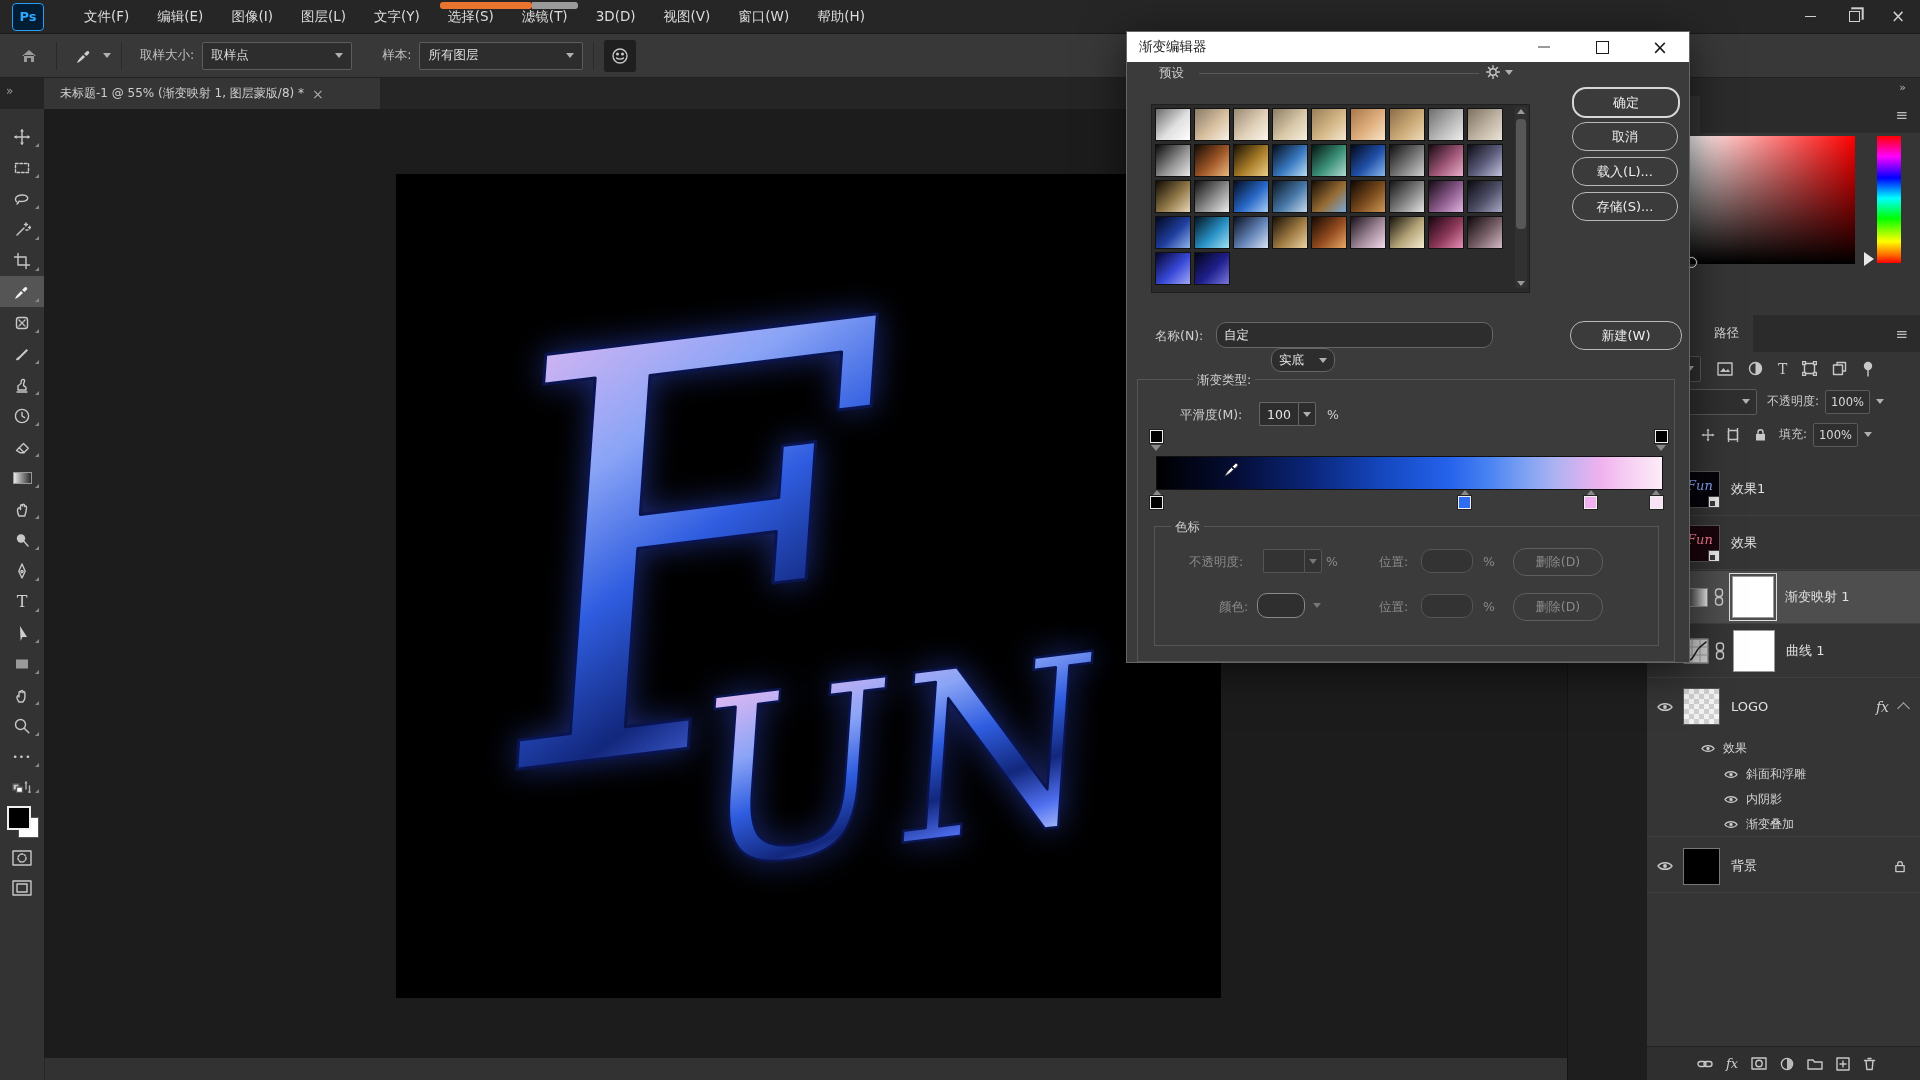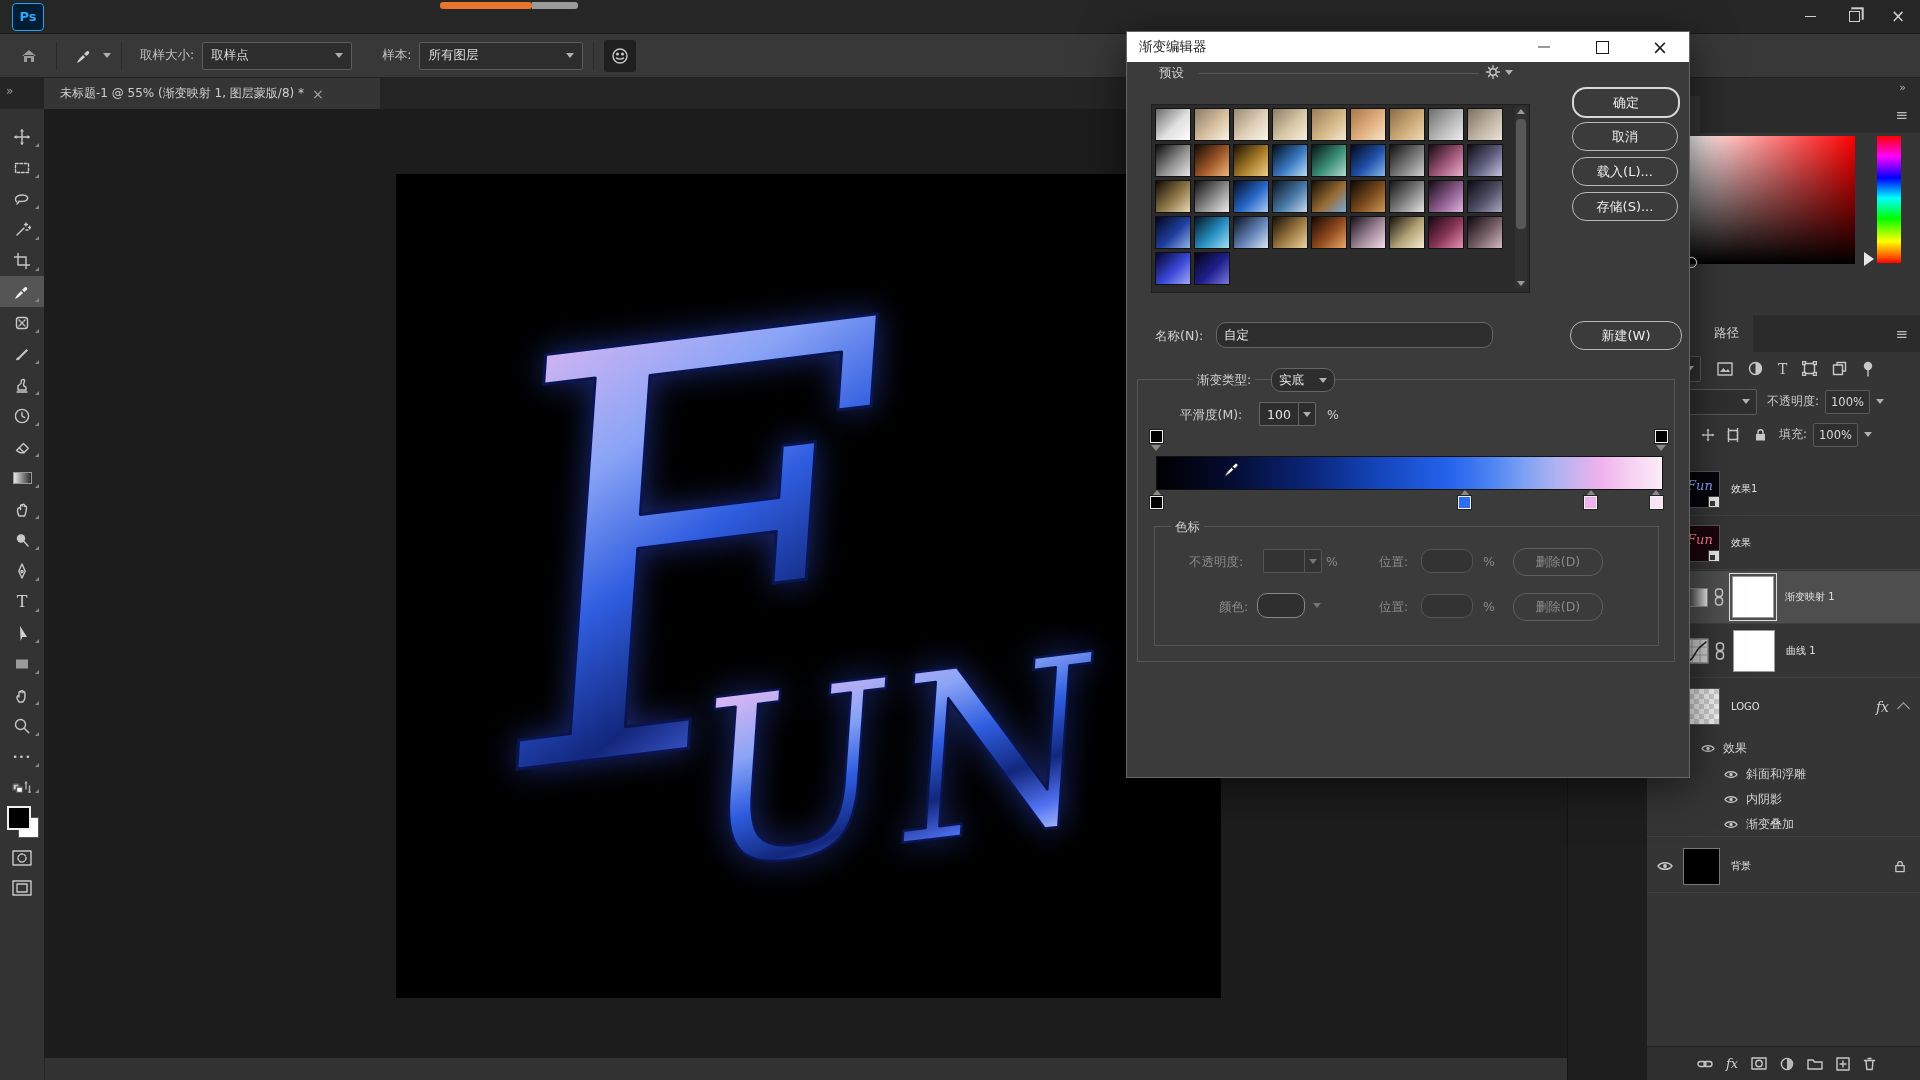--- a/index.html
+++ b/index.html
@@ -83,29 +83,29 @@
   .layer-row{position:absolute;left:1647px;width:273px;height:53px;display:flex;align-items:center;border-bottom:1px solid #404040;box-sizing:border-box;}
   .layer-row.sel{background:#4e4e4e;}
   .eye-col{width:36px;display:flex;justify-content:center;}
   .thumb{width:37px;height:37px;border:1px solid #555;box-sizing:border-box;position:relative;background:#05050a;}
   .thumb .mini-logo{position:absolute;left:3px;top:6px;font-family:"DejaVu Serif","Liberation Serif",serif;font-style:italic;font-size:13px;}
   .so-badge{position:absolute;right:-1px;bottom:-1px;width:12px;height:12px;background:#e8e8e8;border:1px solid #444;box-sizing:border-box;}
   .so-badge::after{content:"";position:absolute;left:1px;bottom:1px;width:5px;height:5px;background:#3a3a3a;}
   .checker{background:repeating-conic-gradient(#f2f2f2 0% 25%, #cfcfcf 0% 50%) 0 0/10px 10px;}
   .mask-thumb{width:42px;height:42px;background:#fff;border:1px solid #999;box-sizing:border-box;}
   .mask-sel{outline:1.5px solid #dedede;outline-offset:2px;}
-  .layer-label{margin-left:11px;font-size:10px;color:#e0e0e0;}
+  .layer-label{margin-left:11px;font-size:13px;color:#e0e0e0;}
   .fx-it{font-family:"DejaVu Serif","Liberation Serif",serif;font-style:italic;color:#cfcfcf;font-size:14px;}
   .chev-up{width:8px;height:8px;border-left:1.5px solid #b5b5b5;border-top:1.5px solid #b5b5b5;transform:rotate(45deg);}
   .sub-row{position:absolute;left:1647px;width:273px;height:25px;display:flex;align-items:center;}
   .sub-label{font-size:12px;color:#d2d2d2;margin-left:8px;}
   .bottombar{left:1647px;top:1046px;width:273px;height:34px;background:#2f2f2f;border-top:1px solid #222;display:flex;align-items:center;gap:13px;padding-left:50px;box-sizing:border-box;}
 
   
-  .dialog{left:1126px;top:31px;width:564px;height:747px;background:#3b3b3b;border:1px solid #666;box-sizing:border-box;z-index:50;box-shadow:0 8px 40px rgba(0,0,0,.6);}
+  .dialog{left:1126px;top:31px;width:564px;height:632px;background:#3b3b3b;border:1px solid #666;box-sizing:border-box;z-index:50;box-shadow:0 8px 40px rgba(0,0,0,.6);}
   .dlg-title{position:absolute;left:0;top:0;width:100%;height:30px;background:#ffffff;display:flex;align-items:center;box-sizing:border-box;}
   .dlg-title-text{margin-left:12px;color:#1a1a1a;font-size:13.5px;}
   .dlg-btns{position:absolute;right:0;top:0;height:30px;display:flex;}
   .dlg-wbtn{width:58px;height:30px;display:flex;align-items:center;justify-content:center;}
   .d-min{width:12px;height:1.5px;background:#9a9a9a;}
   .d-max{width:11px;height:11px;border:1.6px solid #1a1a1a;}
   .d-close{color:#1a1a1a;font-size:19px;line-height:1;}
   .fs-label{position:absolute;color:#cfcfcf;font-size:12.5px;background:#3b3b3b;padding:0 4px;}
   .groove{position:absolute;height:1px;background:#5a5a5a;}
   .preset-well{position:absolute;left:24px;top:72px;width:377px;height:187px;background:#2b2b2b;border:1px solid #1f1f1f;overflow:hidden;}
@@ -132,20 +132,33 @@
   .del-btn{position:absolute;width:88px;height:26px;border:1.2px solid #5e5e5e;border-radius:13px;display:flex;align-items:center;justify-content:center;color:#8a8a8a;font-size:12.5px;}
   .eyedrop-cursor{position:absolute;left:95px;top:427px;z-index:5;}
 </style>
 </head>
 <body>
 
 <div class="app">
 
   <div class="abs menubar">
     <div class="ps-logo">Ps</div>
+    <div class="menu-items">
+        <span class="menu-item">文件(F)</span>
+        <span class="menu-item">编辑(E)</span>
+        <span class="menu-item">图像(I)</span>
+        <span class="menu-item">图层(L)</span>
+        <span class="menu-item">文字(Y)</span>
+        <span class="menu-item">选择(S)</span>
+        <span class="menu-item">滤镜(T)</span>
+        <span class="menu-item">3D(D)</span>
+        <span class="menu-item">视图(V)</span>
+        <span class="menu-item">窗口(W)</span>
+        <span class="menu-item">帮助(H)</span>
+      </div>
     <div class="win-controls">
       <div class="win-btn">
           <div class="wc-min"></div>
         </div>
       <div class="win-btn">
           <div class="wc-restore"></div>
         </div>
       <div class="win-btn">
           <div class="wc-close">×</div>
         </div>
@@ -693,21 +706,21 @@
     <div class="pill-btn" style="top:90px">取消</div>
     <div class="pill-btn" style="top:125px">载入(L)...</div>
     <div class="pill-btn" style="top:160px">存储(S)...</div>
 
     <span class="dlg-label" style="left:28px;top:296px">名称(N):</span>
     <div class="dlg-input" style="left:89px;top:290px;width:277px;height:26px">自定</div>
     <div class="pill-btn" style="top:289px;width:110px;left:443px">新建(W)</div>
 
     <div style="position:absolute;left:10px;top:347px;width:536px;height:281px;border:1px solid #565656"></div>
     <span class="fs-label" style="left:66px;top:340px">渐变类型:</span>
-    <div class="dlg-input" style="left:144px;top:336px;width:64px;height:24px;justify-content:space-between">
+    <div class="dlg-input" style="left:144px;top:316px;width:64px;height:24px;justify-content:space-between">
       <span>实底</span>
       <div class="caret"></div>
     </div>
 
     <span class="dlg-label" style="left:53px;top:375px">平滑度(M):</span>
     <div class="combo" style="left:132px;top:370px;height:24px">
       <div class="num">100</div>
       <div class="dd">
           <div class="caret"></div>
         </div>

